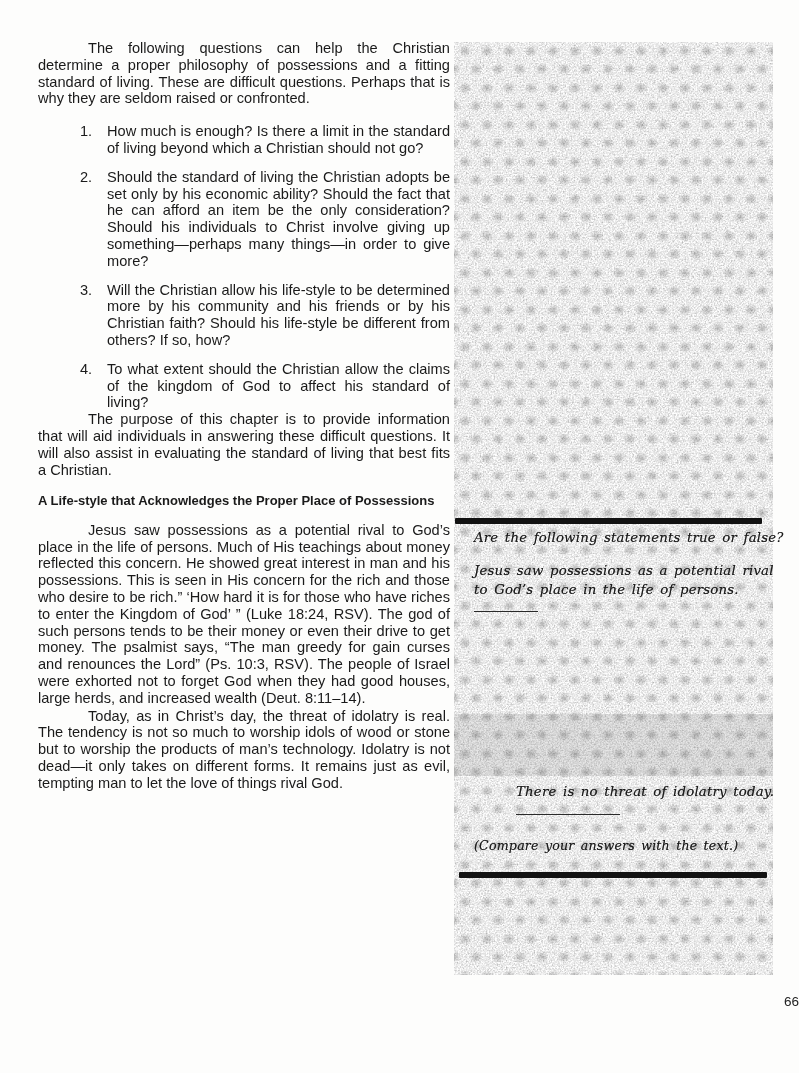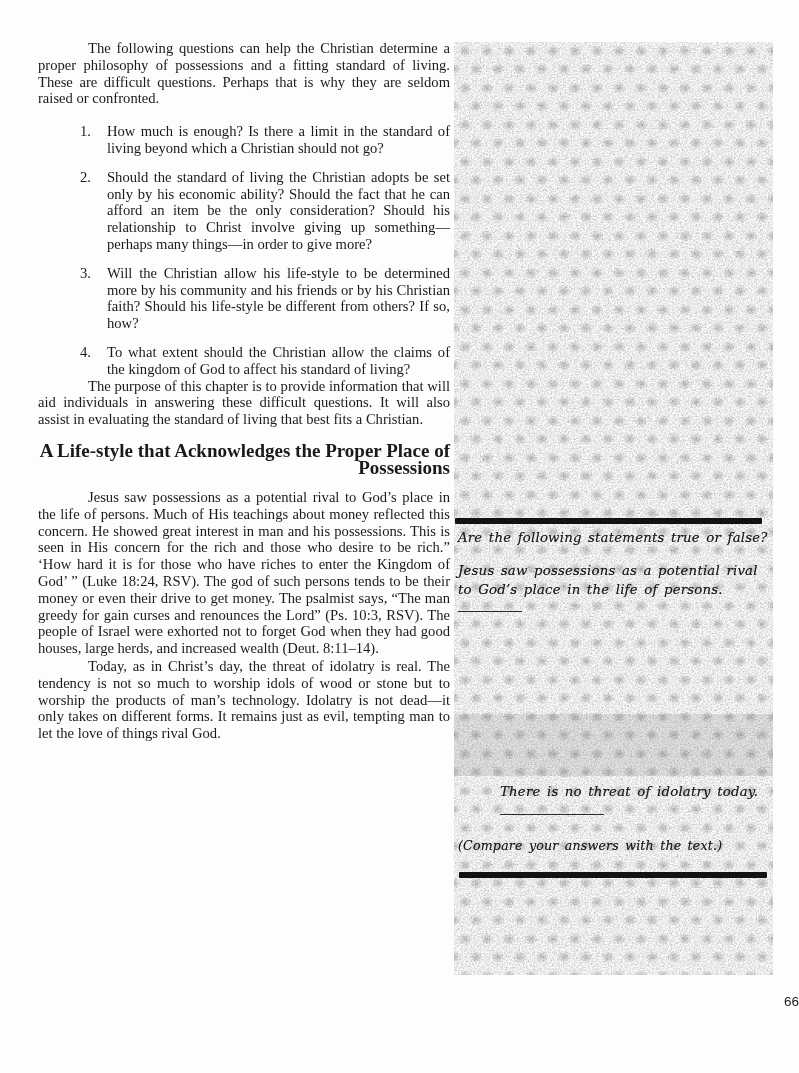--- a/index.html
+++ b/index.html
@@ -23,21 +23,20 @@
 
   
   .text-column {
     position: absolute;
     left: 38px;
     top: 40px;
     width: 412px;
     font-size: 14.6px;
     line-height: 16.8px;
     text-align: justify;
-    font-family: Liberation Serif, serif;
   }
   .para {
     margin: 0;
     text-indent: 50px;
   }
   .question-list {
     list-style: none;
     margin: 16px 0 0 0;
     padding: 0 0 0 42px;
   }
@@ -50,24 +49,24 @@
   .question-item:first-child { margin-top: 0; }
   .question-number {
     position: absolute;
     left: 0;
     top: 0;
     width: 24px;
   }
   .purpose { }
   .section-heading {
     margin: 14px 0 0 0;
-    font-size: 19px;
+    font-size: 13px;
     line-height: 17.5px;
     font-weight: 700;
-    text-align: right;
+    text-align: left;
     text-indent: 0;
   }
   .subheading {
     margin: 13px 0 0 0;
     font-weight: 700;
     text-align: left;
     text-indent: 0;
   }
   .subheading-adopts { margin-top: 7px; }
   .para-rival { margin-top: 12px; }
@@ -110,21 +109,21 @@
     position: absolute;
     height: 6px;
     background: #121212;
     border-radius: 1px;
   }
   .rule-top { left: 1px; top: 476px; width: 307px; }
   .rule-bottom { left: 5px; top: 830px; width: 308px; }
 
   .panel-text {
     position: absolute;
-    left: 4px;
+    left: 20px;
     margin: 0;
     width: 313px;
     font-family: "DejaVu Serif", "Liberation Serif", serif;
     font-style: italic;
     font-size: 13.3px;
     line-height: 18.5px;
     color: #1b1b1b;
     letter-spacing: 0.2px;
     word-spacing: 2px;
     text-shadow: 0 0 0.4px rgba(40,40,40,0.6);
@@ -161,21 +160,21 @@
   <div class="text-column">
     <p class="para">The following questions can help the Christian determine a proper philosophy of possessions and a fitting standard of living. These are difficult questions. Perhaps that is why they are seldom raised or confronted.</p>
 
     <ol class="question-list">
       <li class="question-item">
         <span class="question-number">1.</span>
         <span>How much is enough? Is there a limit in the standard of living beyond which a Christian should not go?</span>
       </li>
       <li class="question-item">
         <span class="question-number">2.</span>
-        <span>Should the standard of living the Christian adopts be set only by his economic ability? Should the fact that he can afford an item be the only consideration? Should his relationship to Christ involve giving up something—perhaps many things—in order to give more?</span>
+        <span>Should the standard of living the Christian adopts be set only by his economic ability? Should the fact that he can afford an item be the only consideration? Should his individuals to Christ involve giving up something—perhaps many things—in order to give more?</span>
       </li>
       <li class="question-item">
         <span class="question-number">3.</span>
         <span>Will the Christian allow his life-style to be determined more by his community and his friends or by his Christian faith? Should his life-style be different from others? If so, how?</span>
       </li>
       <li class="question-item">
         <span class="question-number">4.</span>
         <span>To what extent should the Christian allow the claims of the kingdom of God to affect his standard of living?</span>
       </li>
     </ol>

